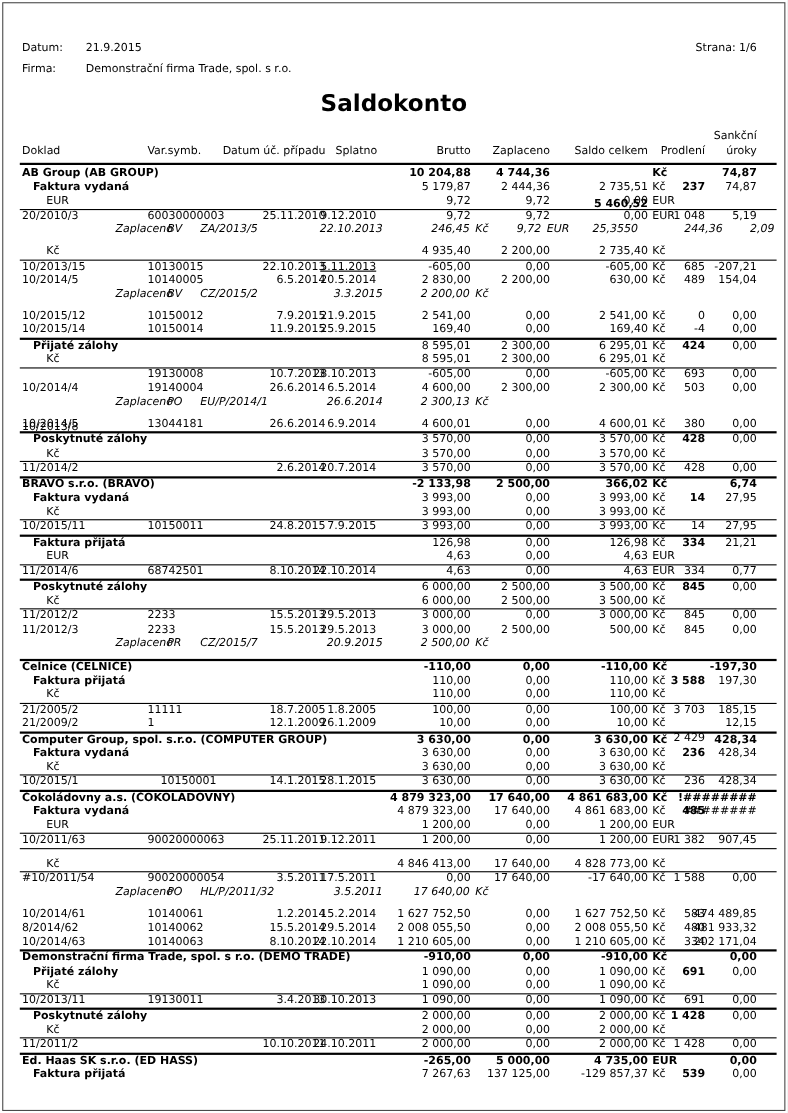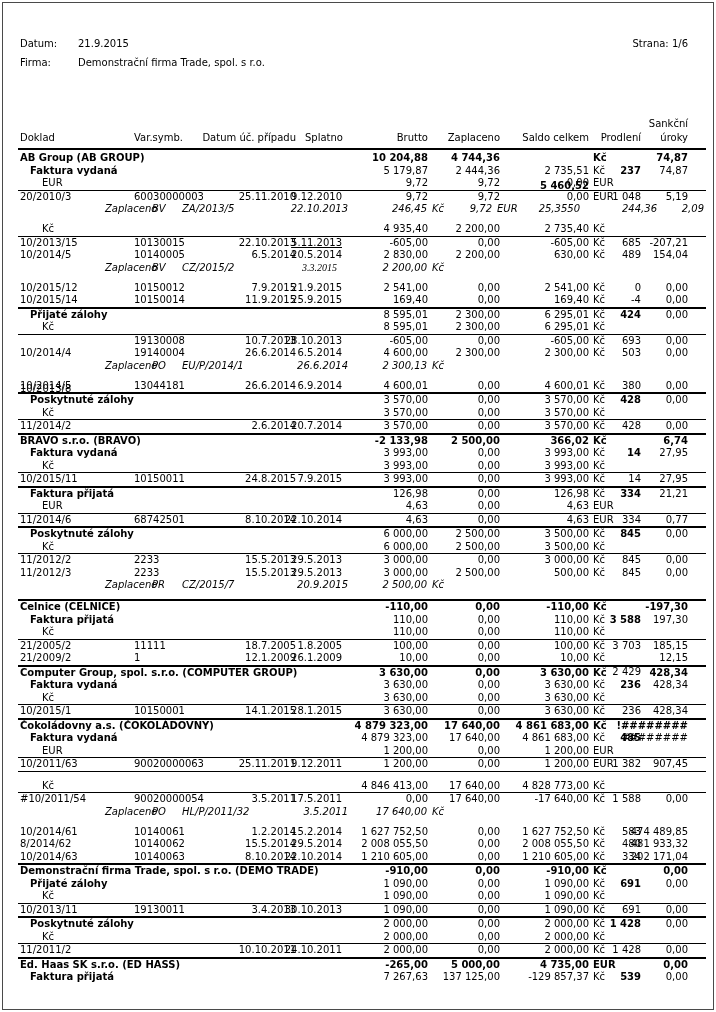--- a/index.html
+++ b/index.html
@@ -26,20 +26,21 @@
 
 <div class="page">
   <div class="frame"></div>
 
   <span class="abs" style="left:20px;top:38px">Datum:</span>
   <span class="abs" style="left:78px;top:38px">21.9.2015</span>
   <span class="abs" style="right:28px;top:38px">Strana: 1/6</span>
   <span class="abs" style="left:20px;top:57px">Firma:</span>
   <span class="abs" style="left:78px;top:57px">Demonstrační firma Trade, spol. s r.o.</span>
 
+  <div class="abs title" style="left:0;top:82px">Saldokonto</div>
 
   <span class="abs" style="right:28px;top:118px">Sankční</span>
   <span class="abs" style="left:20px;top:132px">Doklad</span>
   <span class="abs" style="left:134px;top:132px">Var.symb.</span>
   <span class="abs" style="right:420px;top:132px">Datum úč. případu</span>
   <span class="abs" style="left:305px;top:132px">Splatno</span>
   <span class="abs" style="right:288px;top:132px">Brutto</span>
   <span class="abs" style="right:216px;top:132px">Zaplaceno</span>
   <span class="abs" style="right:127px;top:132px">Saldo celkem</span>
   <span class="abs" style="right:75px;top:132px">Prodlení</span>
@@ -128,21 +129,21 @@
         <span style="right: 206px;">2 200,00</span>
         <span style="right: 117px;">630,00</span>
         <span style="left: 575px;">Kč</span>
         <span style="right: 65px;">489</span>
         <span style="right: 18px;">154,04</span>
       </div>
       <div class="r rs i">
         <span style="left: 87px;">Zaplaceno</span>
         <span style="left: 134px;">BV</span>
         <span style="left: 164px;">CZ/2015/2</span>
-        <span style="right: 369px; font-family: Liberation Serif, serif;">3.3.2015</span>
+        <span style="right: 358px;">3.3.2015</span>
         <span style="right: 279px;">2 200,00</span>
         <span style="left: 414px;">Kč</span>
       </div>
       <div class="r rg"></div>
       <div class="r rn">
         <span style="left: 2px;">10/2015/12</span>
         <span style="left: 116px;">10150012</span>
         <span style="right: 410px;">7.9.2015</span>
         <span style="right: 364px;">21.9.2015</span>
         <span style="right: 278px;">2 541,00</span>
@@ -446,21 +447,21 @@
       <div class="r rn">
         <span style="left: 24px;">Kč</span>
         <span style="right: 278px;">3 630,00</span>
         <span style="right: 206px;">0,00</span>
         <span style="right: 117px;">3 630,00</span>
         <span style="left: 575px;">Kč</span>
       </div>
       <div class="hr"></div>
       <div class="r rn">
         <span style="left: 2px;">10/2015/1</span>
-        <span style="left: 116px;">10150001</span>
+        <span style="left: 128px;">10150001</span>
         <span style="right: 410px;">14.1.2015</span>
         <span style="right: 364px;">28.1.2015</span>
         <span style="right: 278px;">3 630,00</span>
         <span style="right: 206px;">0,00</span>
         <span style="right: 117px;">3 630,00</span>
         <span style="left: 575px;">Kč</span>
         <span style="right: 65px;">236</span>
         <span style="right: 18px;">428,34</span>
       </div>
       <div class="hr2"></div>

